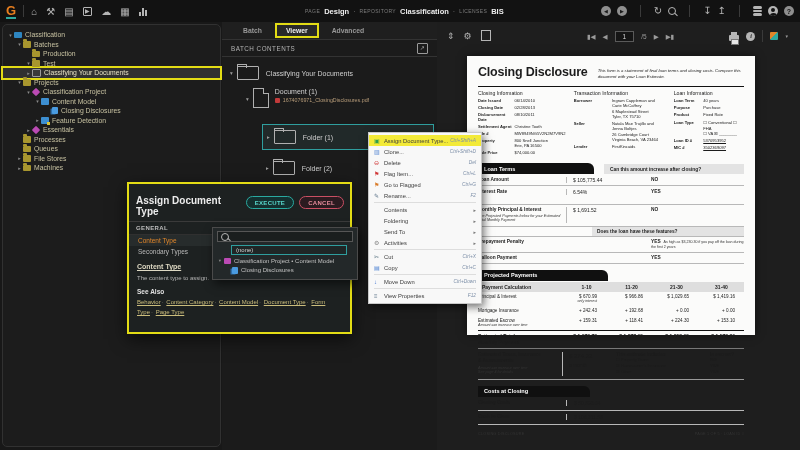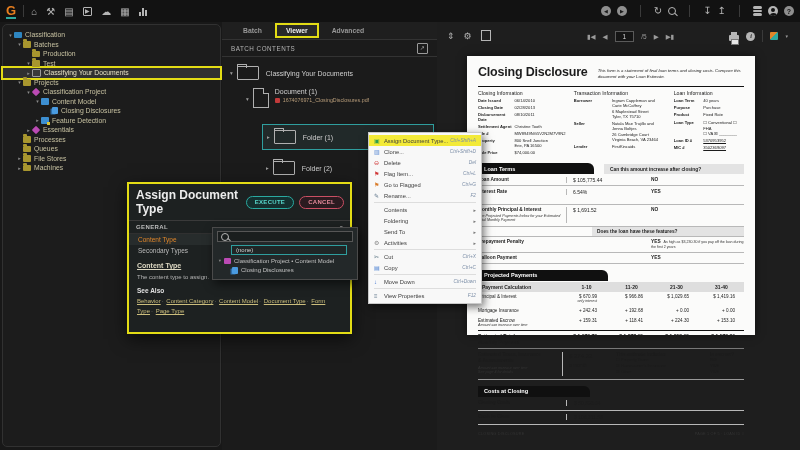--- a/index.html
+++ b/index.html
@@ -73,21 +73,21 @@
   .cm-sc{margin-left:auto;font-style:italic;color:#7d8fa8;font-size:4.8px;}
   .cm-sub{margin-left:auto;color:#777;font-size:5px;}
   .cm-sep{height:1px;background:#ddd;margin:1px 5px;}
   .ci-assign{color:#2e9e4f;} .ci-clone{color:#4a7fd1;} .ci-del{color:#d03535;} .ci-flag{color:#d03535;}
   .ci-flag2{color:#d97b29;} .ci-ren{color:#6a7f93;} .ci-gear{color:#8a8a8a;} .ci-cut{color:#56707f;}
   .ci-copy{color:#4a7fd1;} .ci-down{color:#3a6fd0;} .ci-props{color:#6a7f93;}
 
   
   #dialog{position:absolute;left:127px;top:182px;width:221px;height:148px;background:#1d2121;border:2px solid #e3dc15;z-index:20;box-shadow:0 5px 16px rgba(0,0,0,.6);}
   .dlg-head{display:flex;align-items:center;padding:4px 6px 4px 7px;border-bottom:1px solid #3a3a3a;}
-  .dlg-title{font-size:12px;font-weight:bold;color:#ececec;}
+  .dlg-title{font-size:10px;font-weight:bold;color:#ececec;margin-top:7px;}
   .btn{border-radius:8px;font-size:6px;font-weight:bold;padding:2.5px 8px;letter-spacing:.3px;}
   .btn-exec{margin-left:auto;border:1px solid #2aa9a0;color:#58d8cd;background:#14302f;}
   .btn-cancel{margin-left:5px;border:1px solid #c94f63;color:#e68b9b;background:#2b1b20;}
   .dlg-sec{display:flex;align-items:center;padding:3px 7px;color:#bdbdbd;font-size:6px;font-weight:bold;letter-spacing:.4px;border-bottom:1px solid #303030;}
   .dlg-sec .chev{margin-left:auto;color:#9a9a9a;font-size:5px;}
   .prop-row{display:flex;align-items:center;height:11px;font-size:6.5px;color:#b9b9b9;}
   .prop-row.selprop{background:#272c2c;}
   .prop-row.selprop .plabel{color:#e0862a;}
   .plabel{width:86px;padding-left:9px;flex:none;}
   .combo{flex:1;margin-right:7px;border:1px solid #565656;height:9px;display:flex;align-items:center;color:#8a8a8a;font-size:6px;padding-left:3px;background:#191d1d;}
@@ -184,20 +184,30 @@
       <span>▤</span>
       <span class="boxplay">▶</span>
       <span>☁</span>
       <span>▦</span>
       <span class="ic-chart">
           <i style="height:4px"></i>
           <i style="height:8px"></i>
           <i style="height:6px"></i>
         </span>
     </div>
+    <div id="tb-meta">
+      <span class="meta-k">PAGE</span>
+      <span class="meta-v">Design</span>
+      <span class="meta-dot">·</span>
+      <span class="meta-k">REPOSITORY</span>
+      <span class="meta-v">Classification</span>
+      <span class="meta-dot">·</span>
+      <span class="meta-k">LICENSES</span>
+      <span class="meta-v">BIS</span>
+    </div>
     <div id="tb-right">
       <span class="cir">◀</span>
       <span class="cir">▶</span>
       <span class="tb-sep"></span>
       <span class="ghost">↻</span>
       <span class="mag"></span>
       <span class="tb-sep"></span>
       <span class="ghost">↧</span>
       <span class="ghost">↥</span>
       <span class="tb-sep"></span>

